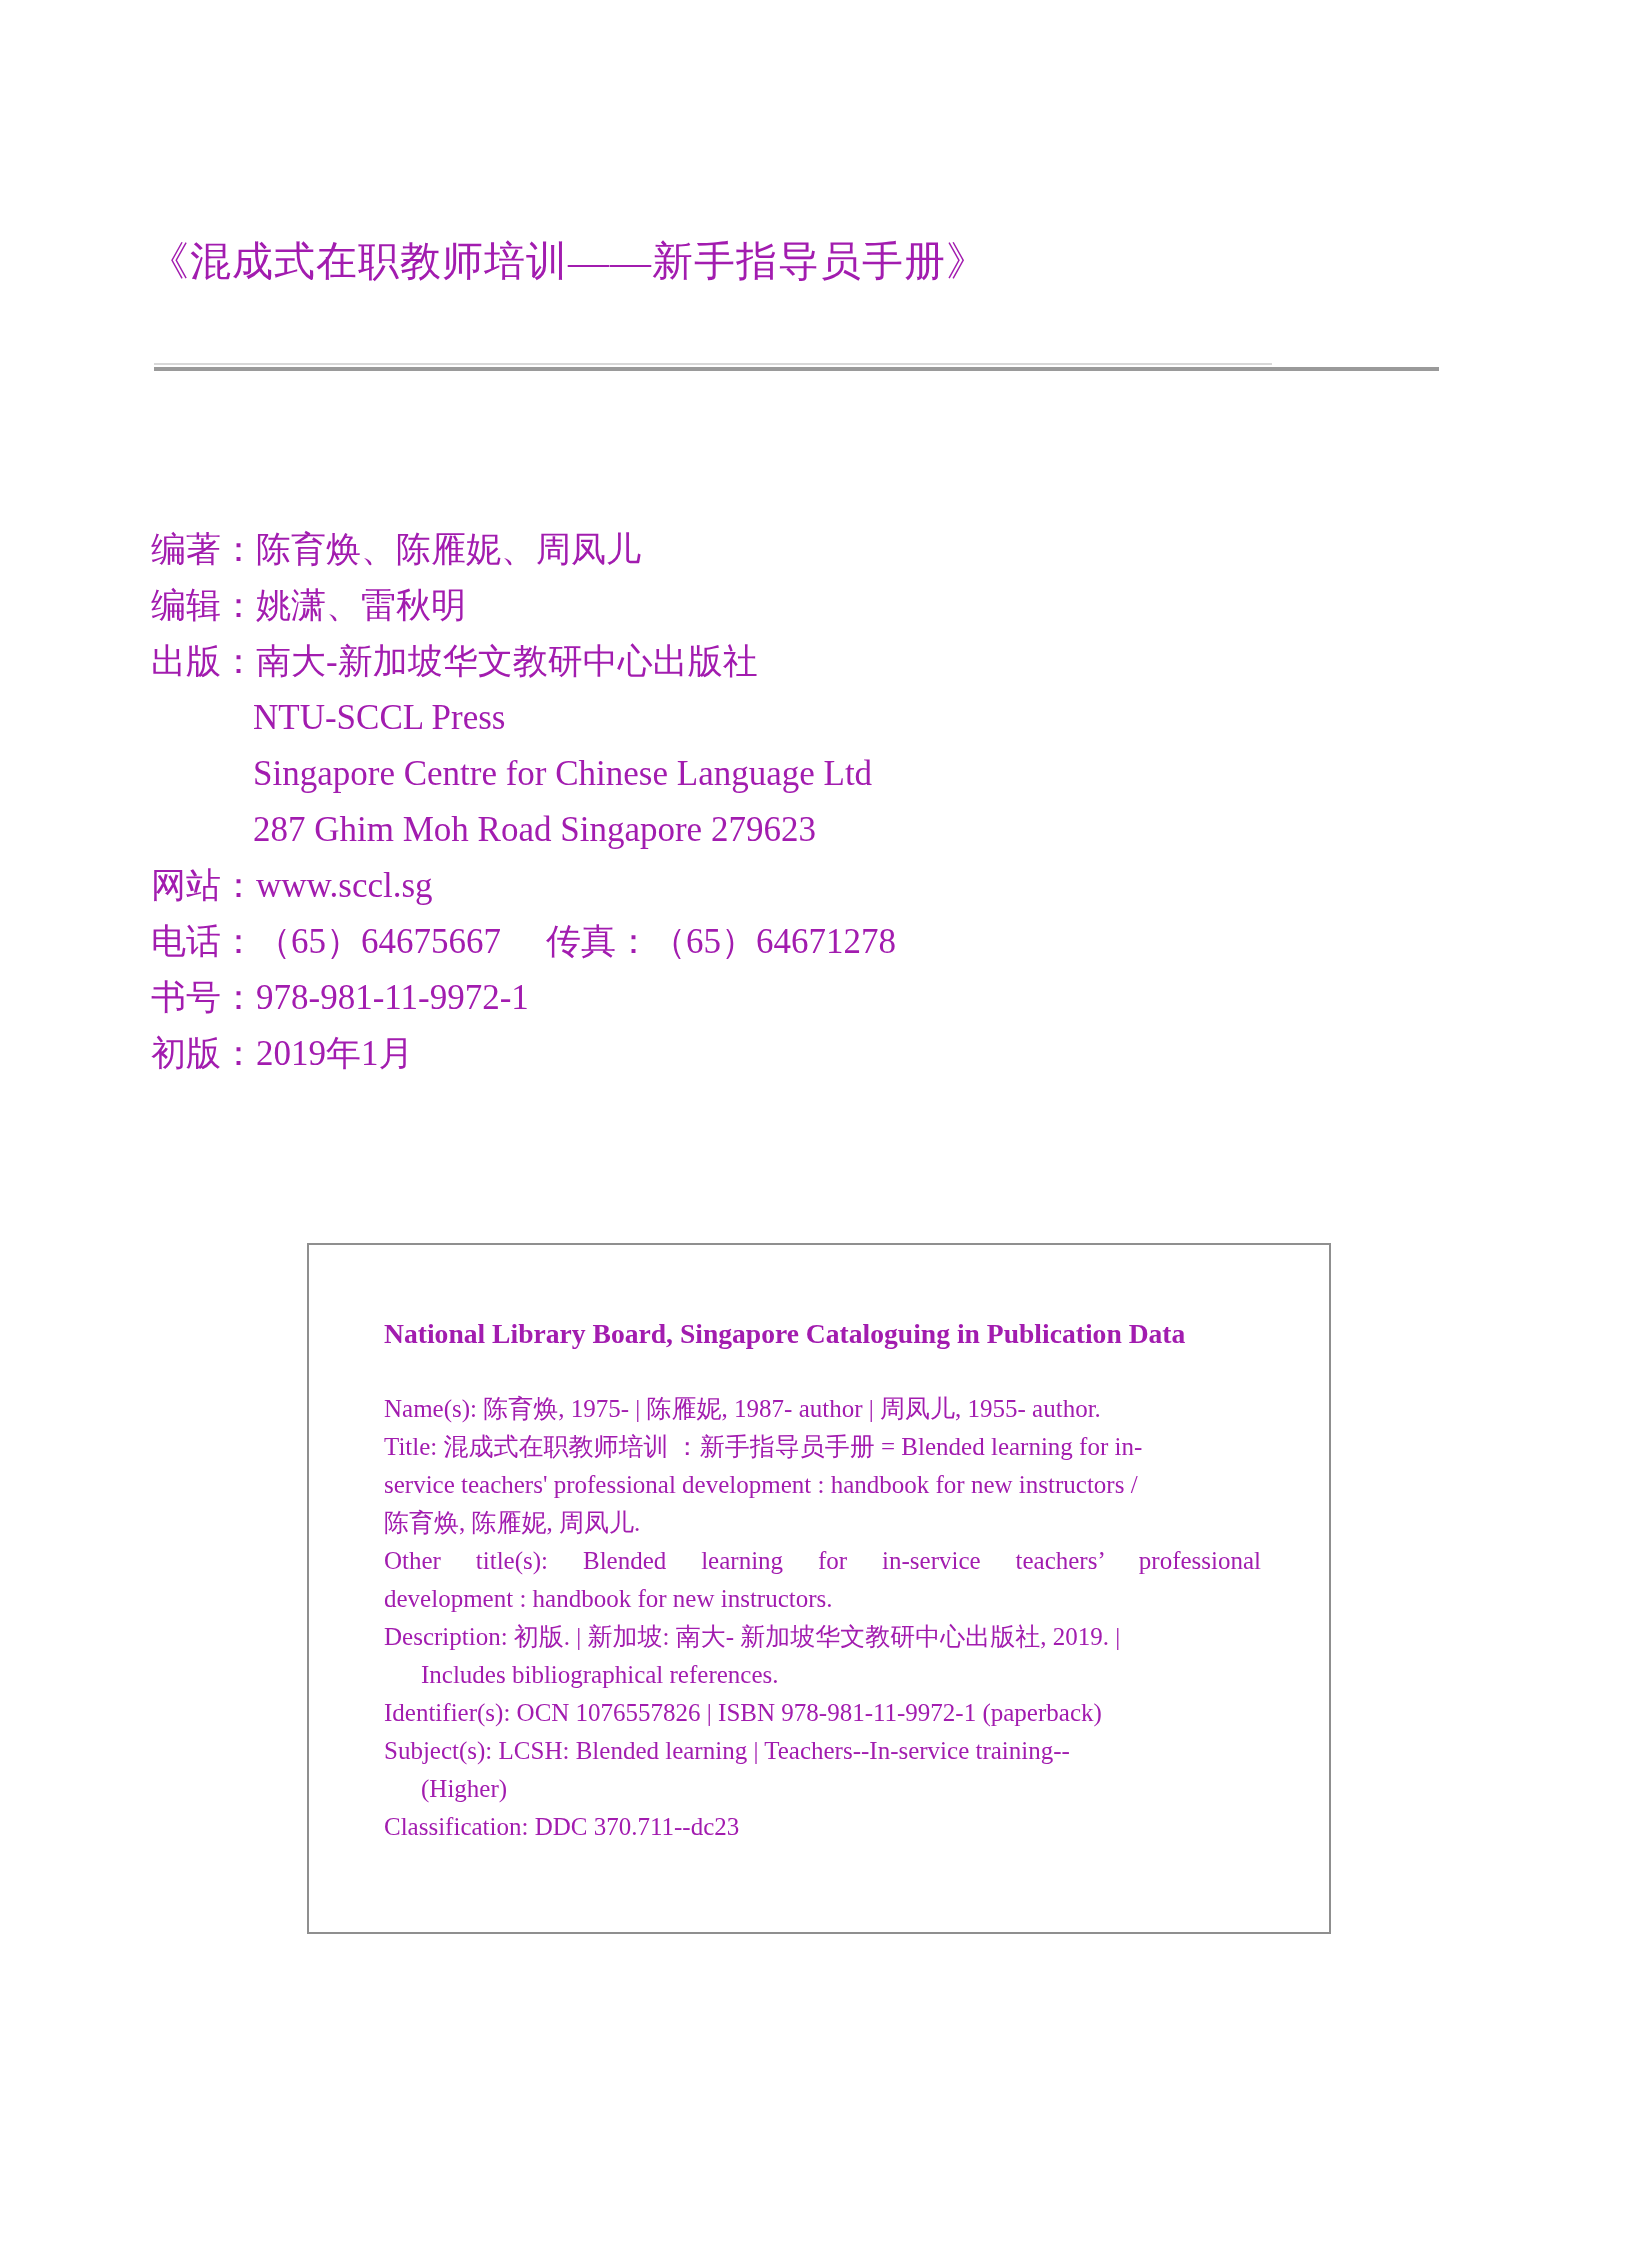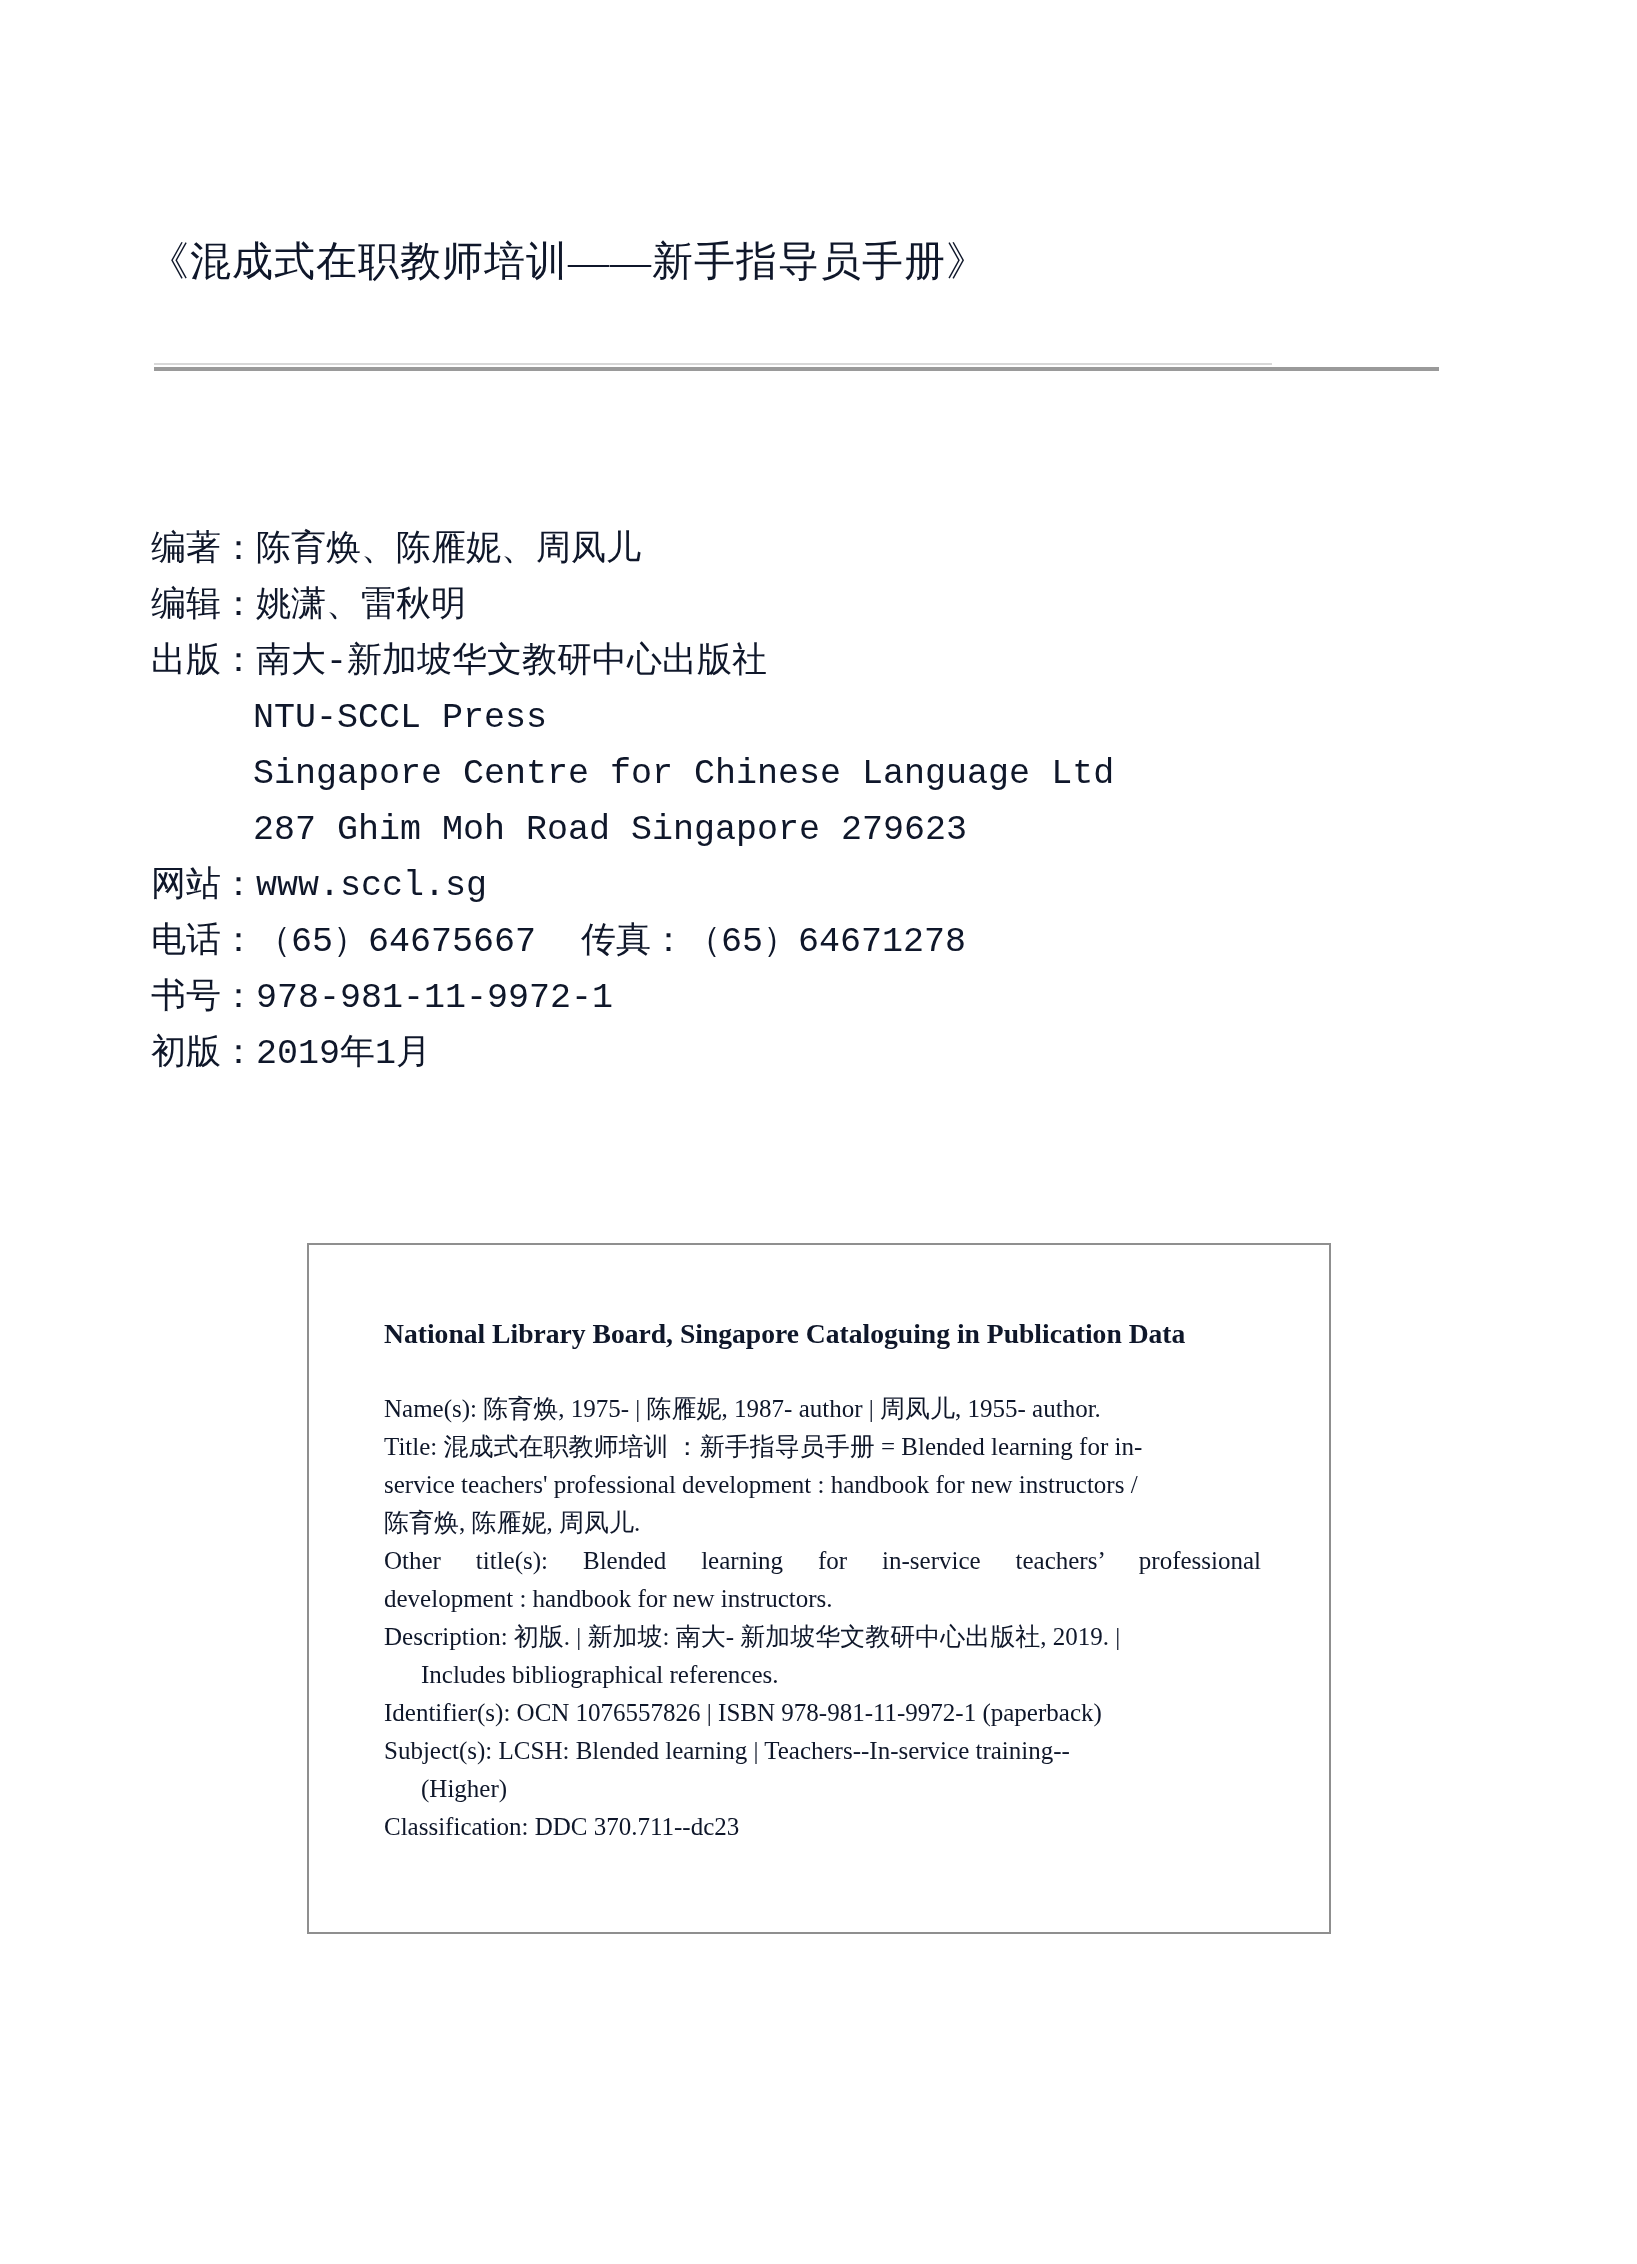--- a/index.html
+++ b/index.html
@@ -2,21 +2,21 @@
 <html><head>
 <meta charset="utf-8">
 <style>
   html,body{margin:0;padding:0;background:#ffffff;}
   .page{
     position:relative;
     width:1637px;
     height:2265px;
     background:#ffffff;
     font-family:"Liberation Serif","DejaVu Serif",serif;
-    color:#0f172a;
+    color:#a21caf;
     overflow:hidden;
   }
   .title-zh{
     position:absolute;
     left:148px; top:236px;
     font-size:41px;
     line-height:1.25;
     letter-spacing:1px;
     white-space:nowrap;
   }
@@ -41,21 +41,20 @@
   }
   .colophon{
     position:absolute;
     left:151px; top:522px;
     font-size:35px;
   }
   .colophon .row{
     height:56px;
     line-height:56px;
     white-space:nowrap;
-    font-family:Liberation Mono, monospace;
   }
   .colophon .row.indent{ padding-left:102px; }
   .colophon .fax-label{ margin-left:45px; }
   .cip-box{
     position:absolute;
     left:307px; top:1243px;
     width:1024px; height:691px;
     border:2px solid #8f8f8f;
     box-sizing:border-box;
     background:#ffffff;

